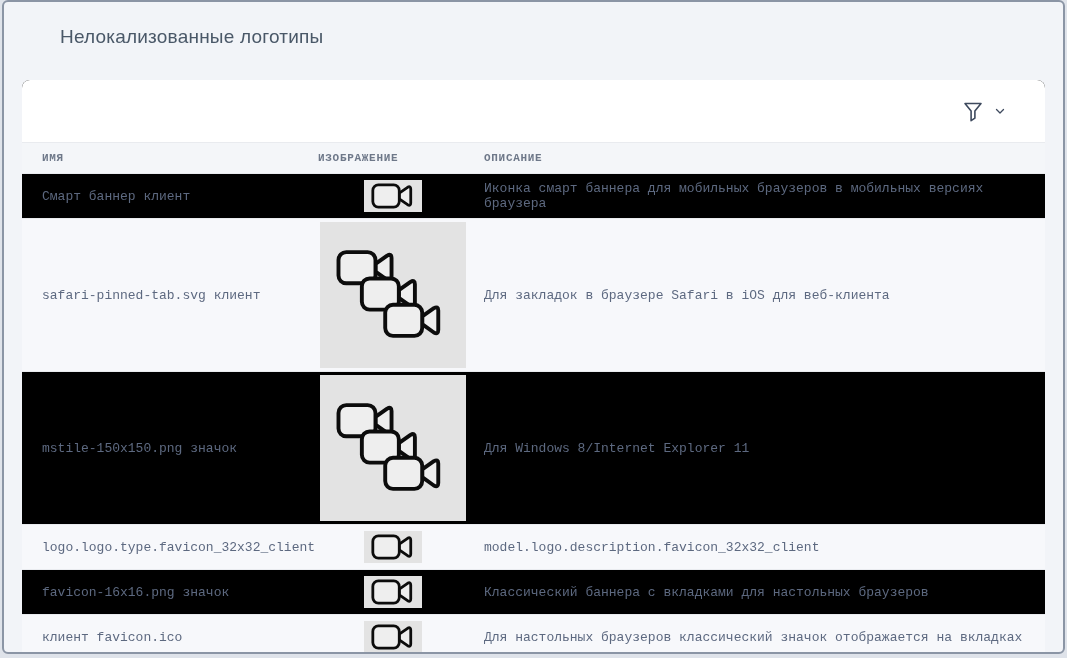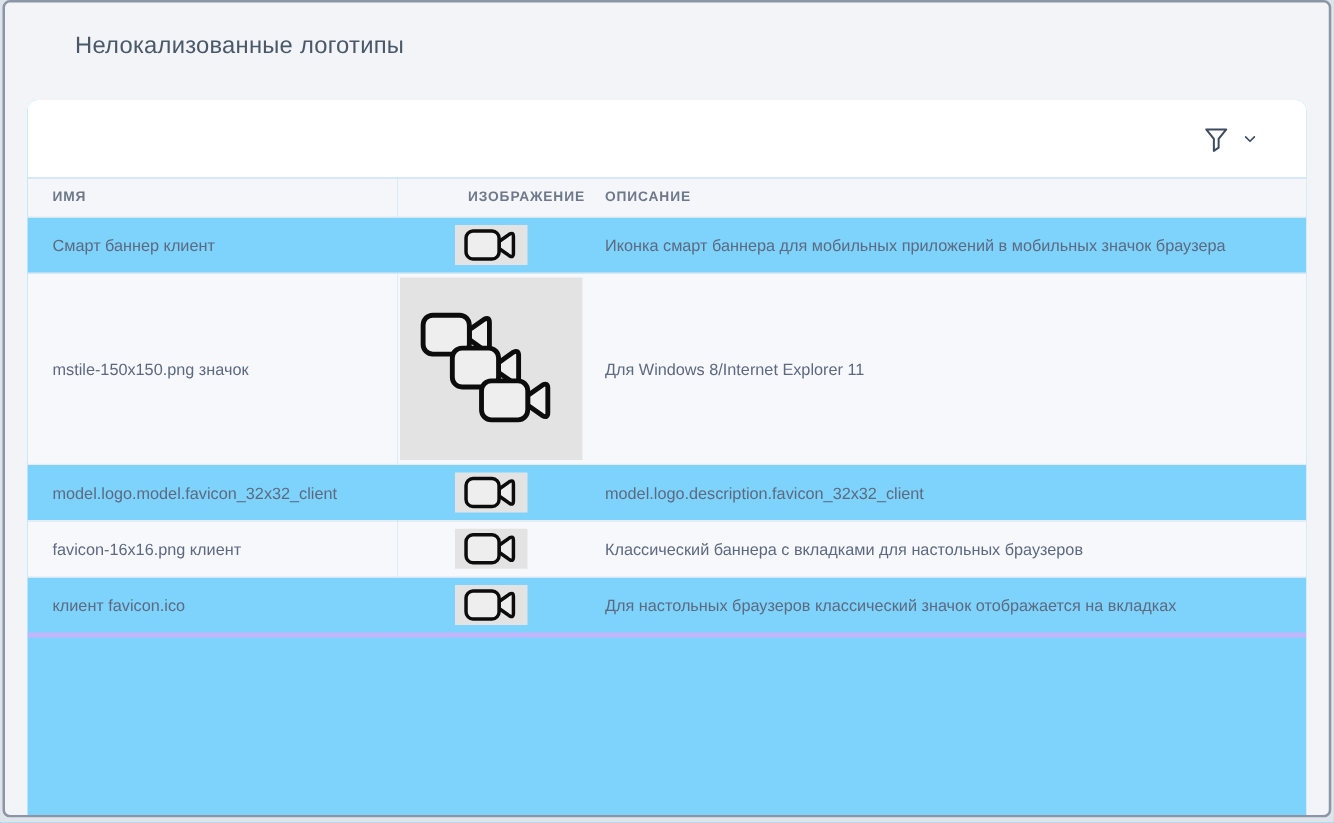--- a/index.html
+++ b/index.html
@@ -9,39 +9,40 @@
     background:#f2f4f8;overflow:hidden;position:relative;
     box-sizing:border-box;
     padding-left:20px;
   }
   .page-title{
     font-size:19px;color:#4a5868;font-weight:500;
     padding:24px 0 0 36px;letter-spacing:.2px;
   }
   .card{
     position:absolute;left:18px;right:18px;top:78px;bottom:-6px;
-    background:#7dd3fc;border-radius:8px 8px 0 0;
+    background:#000000;border-radius:8px 8px 0 0;
     overflow:hidden;
+    font-family:Liberation Mono, monospace;
   }
   .toolbar{
     height:62px;display:flex;align-items:center;justify-content:flex-end;
     padding-right:38px;background:#fff;
   }
   .filter-control{display:flex;align-items:center;gap:8px;cursor:pointer;}
   .filter-control svg{display:block;}
   table{width:100%;border-collapse:collapse;table-layout:fixed;}
   col.c-name{width:296px;}
   col.c-image{width:150px;}
   thead th{
     background:#f4f6f9;color:#6e7889;font-size:11px;font-weight:700;
     text-transform:uppercase;letter-spacing:.7px;text-align:left;
     padding:9px 0;border-top:1px solid #e9ebef;
   }
   thead th.h-name{padding-left:20px;}
-  thead th.h-image{text-align:right;}
+  thead th.h-image{text-align:left;}
   thead th.h-desc{padding-left:16px;}
   tbody tr{border-top:1px solid #e9ebef;}
   tbody tr:last-child{border-bottom:4px solid #c4b5fd;}
   tbody tr:nth-child(even) td{background:#f7f8fb;}
   td{vertical-align:middle;padding:3px 0;color:#5d6980;font-size:13px;}
   td.cell-name{padding-left:20px;}
   td.cell-desc{padding-left:16px;}
   td.cell-image{text-align:center;}
   .thumb-sm{
     width:58px;height:32px;background:#e3e3e3;display:inline-block;
@@ -104,52 +105,65 @@
 
         <tr>
           <td class="cell-name">Смарт баннер клиент</td>
           <td class="cell-image">
             <span class="thumb-sm">
               <svg width="46" height="32" viewBox="0 0 64 46">
                   <use href="#cam"></use>
                 </svg>
             </span>
           </td>
-          <td class="cell-desc">Иконка смарт баннера для мобильных приложений в мобильных значок браузера</td>
+          <td class="cell-desc">Иконка смарт баннера для мобильных браузеров в мобильных версиях браузера</td>
         </tr>
 
+        <tr>
+          <td class="cell-name">safari-pinned-tab.svg клиент</td>
+          <td class="cell-image">
+            <span class="thumb-lg">
+              <svg width="146" height="146" viewBox="0 0 150 150">
+                <use href="#cam" transform="translate(16,24)"></use>
+                <use href="#cam" transform="translate(40,51)"></use>
+                <use href="#cam" transform="translate(64,78)"></use>
+              </svg>
+            </span>
+          </td>
+          <td class="cell-desc">Для закладок в браузере Safari в iOS для веб-клиента</td>
+        </tr>
 
         <tr>
           <td class="cell-name">mstile-150x150.png значок</td>
           <td class="cell-image">
             <span class="thumb-lg">
               <svg width="146" height="146" viewBox="0 0 150 150">
                 <use href="#cam" transform="translate(16,24)"></use>
                 <use href="#cam" transform="translate(40,51)"></use>
                 <use href="#cam" transform="translate(64,78)"></use>
               </svg>
             </span>
           </td>
           <td class="cell-desc">Для Windows 8/Internet Explorer 11</td>
         </tr>
 
         <tr>
-          <td class="cell-name">model.logo.model.favicon_32x32_client</td>
+          <td class="cell-name">logo.logo.type.favicon_32x32_client</td>
           <td class="cell-image">
             <span class="thumb-sm">
               <svg width="46" height="32" viewBox="0 0 64 46">
                   <use href="#cam"></use>
                 </svg>
             </span>
           </td>
           <td class="cell-desc">model.logo.description.favicon_32x32_client</td>
         </tr>
 
         <tr>
-          <td class="cell-name">favicon-16x16.png клиент</td>
+          <td class="cell-name">favicon-16x16.png значок</td>
           <td class="cell-image">
             <span class="thumb-sm">
               <svg width="46" height="32" viewBox="0 0 64 46">
                   <use href="#cam"></use>
                 </svg>
             </span>
           </td>
           <td class="cell-desc">Классический баннера с вкладками для настольных браузеров</td>
         </tr>
 

